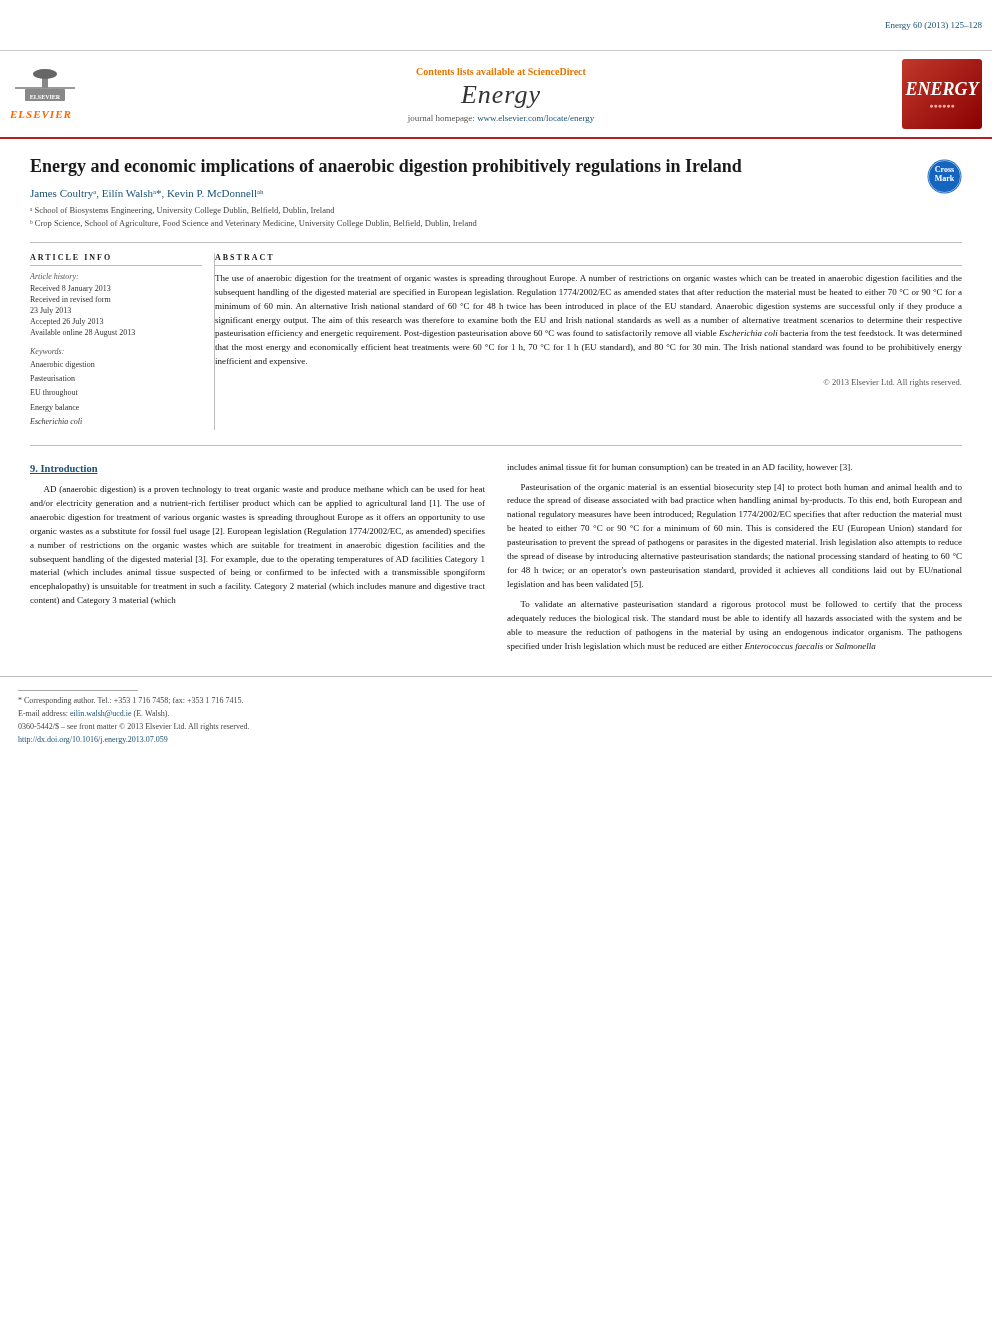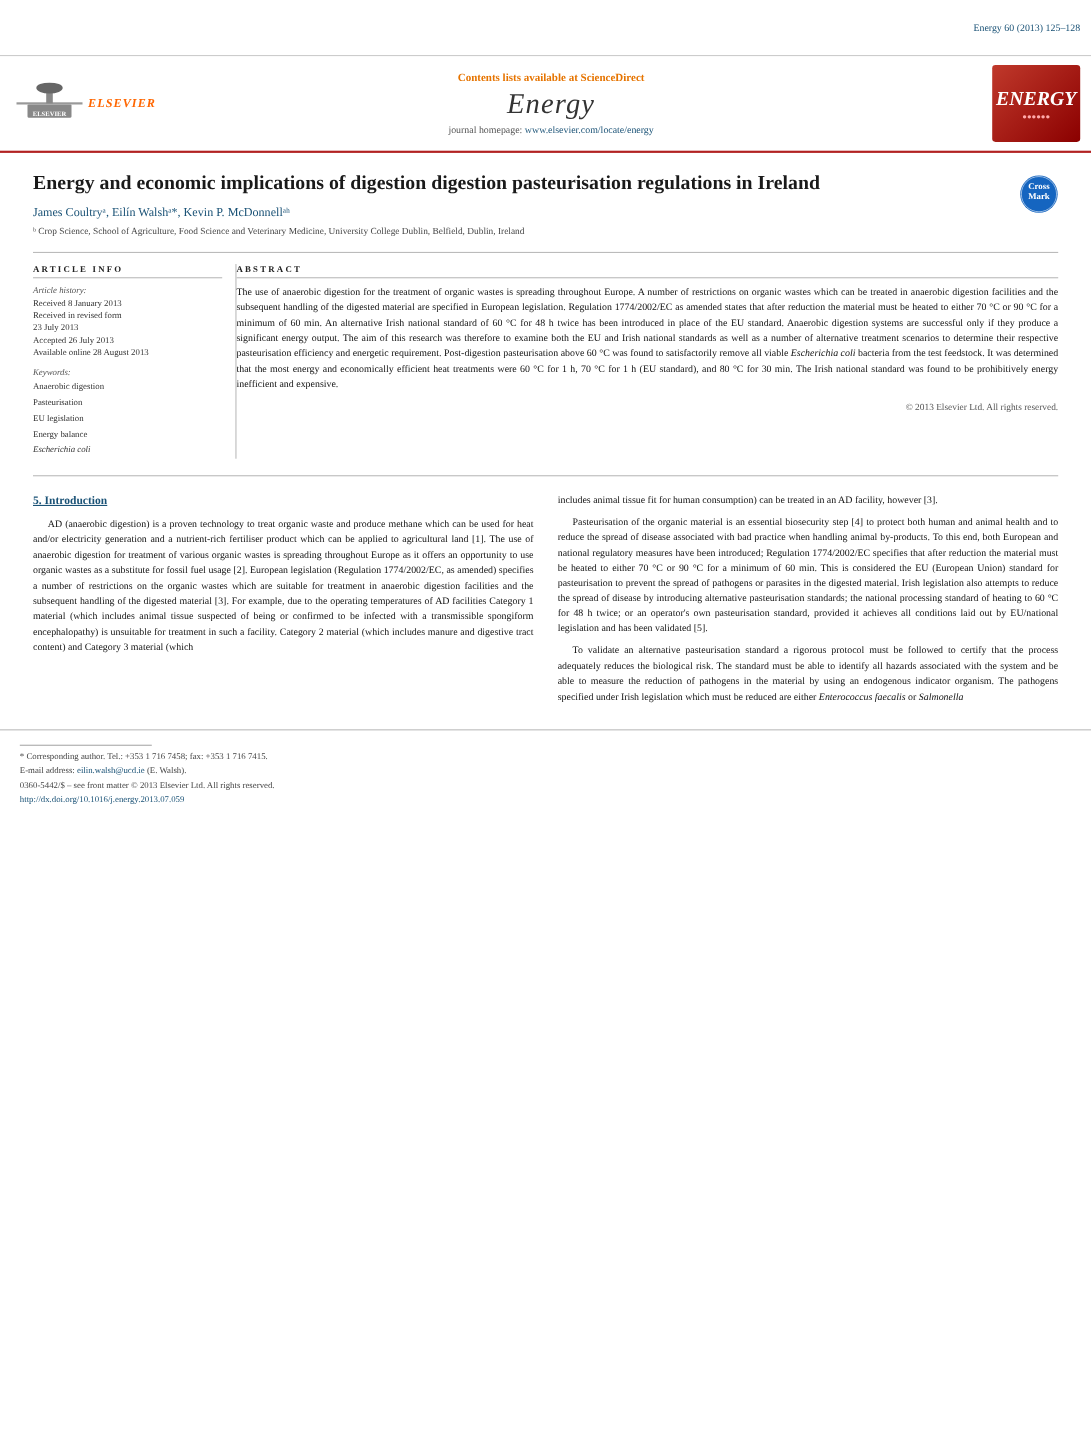--- a/index.html
+++ b/index.html
@@ -26,21 +26,21 @@
     .journal-header {
       display: flex;
       align-items: center;
       padding: 8px 10px;
       border-bottom: 2px solid #b22222;
       gap: 10px;
     }
     .elsevier-logo {
       width: 90px;
       display: flex;
-      align-items: center;
+      flex-direction: column;
     }
     .elsevier-logo .logo-text {
       font-size: 11px;
       font-weight: bold;
       color: #f60;
       font-style: italic;
       letter-spacing: 1px;
     }
     .elsevier-logo .logo-img {
       width: 70px;
@@ -310,23 +310,24 @@
   <div class="energy-logo-box">
     <div>ENERGY</div>
     <div class="small-text">●●●●●●</div>
   </div>
 </div>
 
 <div class="main-content">
 
   <div class="article-title-section">
     <div class="article-title-text">
-      <div class="article-title">Energy and economic implications of digestion digestion pasteurisation regulations in Ireland</div>
+      <div class="article-title">Energy and economic implications of anaerobic digestion prohibitively regulations in Ireland</div>
       <div class="article-authors">James Coultryᵃ, Eilín Walshᵃ*, Kevin P. McDonnellᵃʰ</div>
       <div class="article-affiliations">
+        <div>ᵃ School of Biosystems Engineering, University College Dublin, Belfield, Dublin, Ireland</div>
         <div>ᵇ Crop Science, School of Agriculture, Food Science and Veterinary Medicine, University College Dublin, Belfield, Dublin, Ireland</div>
       </div>
     </div>
 
     <div class="crossmark-badge">
       <svg viewBox="0 0 35 35" xmlns="http://www.w3.org/2000/svg">
         <circle cx="17.5" cy="17.5" r="17" fill="#1565c0"></circle>
         <text x="17.5" y="13" text-anchor="middle" font-size="8" fill="white" font-weight="bold">Cross</text>
         <text x="17.5" y="22" text-anchor="middle" font-size="8" fill="white" font-weight="bold">Mark</text>
         <circle cx="17.5" cy="17.5" r="16" fill="none" stroke="white" stroke-width="0.5"></circle>
@@ -346,40 +347,40 @@
         <div class="article-info-value">23 July 2013</div>
         <div class="article-info-value">Accepted 26 July 2013</div>
         <div class="article-info-value">Available online 28 August 2013</div>
       </div>
 
       <div class="keywords-section">
         <div class="article-info-label">Keywords:</div>
         <ul class="keywords-list">
           <li>Anaerobic digestion</li>
           <li>Pasteurisation</li>
-          <li>EU legislation</li>
+          <li>EU throughout</li>
           <li>Energy balance</li>
           <li style="font-style:italic;">Escherichia coli</li>
         </ul>
       </div>
     </div>
 
     <div class="col-right">
       <div class="section-label">ABSTRACT</div>
       <div class="abstract-text">
         The use of anaerobic digestion for the treatment of organic wastes is spreading throughout Europe. A number of restrictions on organic wastes which can be treated in anaerobic digestion facilities and the subsequent handling of the digested material are specified in European legislation. Regulation 1774/2002/EC as amended states that after reduction the material must be heated to either 70 °C or 90 °C for a minimum of 60 min. An alternative Irish national standard of 60 °C for 48 h twice has been introduced in place of the EU standard. Anaerobic digestion systems are successful only if they produce a significant energy output. The aim of this research was therefore to examine both the EU and Irish national standards as well as a number of alternative treatment scenarios to determine their respective pasteurisation efficiency and energetic requirement. Post-digestion pasteurisation above 60 °C was found to satisfactorily remove all viable <i>Escherichia coli</i> bacteria from the test feedstock. It was determined that the most energy and economically efficient heat treatments were 60 °C for 1 h, 70 °C for 1 h (EU standard), and 80 °C for 30 min. The Irish national standard was found to be prohibitively energy inefficient and expensive.
       </div>
       <div class="copyright-line">© 2013 Elsevier Ltd. All rights reserved.</div>
     </div>
   </div>
 
   <div class="body-two-col">
 
     <div class="body-col">
-      <div class="section-heading">5. Introduction</div>
+      <div class="section-heading">9. Introduction</div>
       <p class="indent">
         AD (anaerobic digestion) is a proven technology to treat organic waste and produce methane which can be used for heat and/or electricity generation and a nutrient-rich fertiliser product which can be applied to agricultural land [1]. The use of anaerobic digestion for treatment of various organic wastes is spreading throughout Europe as it offers an opportunity to use organic wastes as a substitute for fossil fuel usage [2]. European legislation (Regulation 1774/2002/EC, as amended) specifies a number of restrictions on the organic wastes which are suitable for treatment in anaerobic digestion facilities and the subsequent handling of the digested material [3]. For example, due to the operating temperatures of AD facilities Category 1 material (which includes animal tissue suspected of being or confirmed to be infected with a transmissible spongiform encephalopathy) is unsuitable for treatment in such a facility. Category 2 material (which includes manure and digestive tract content) and Category 3 material (which
       </p>
     </div>
 
     <div class="body-col">
       <p>
         includes animal tissue fit for human consumption) can be treated in an AD facility, however [3].
       </p>
       <p class="indent">

